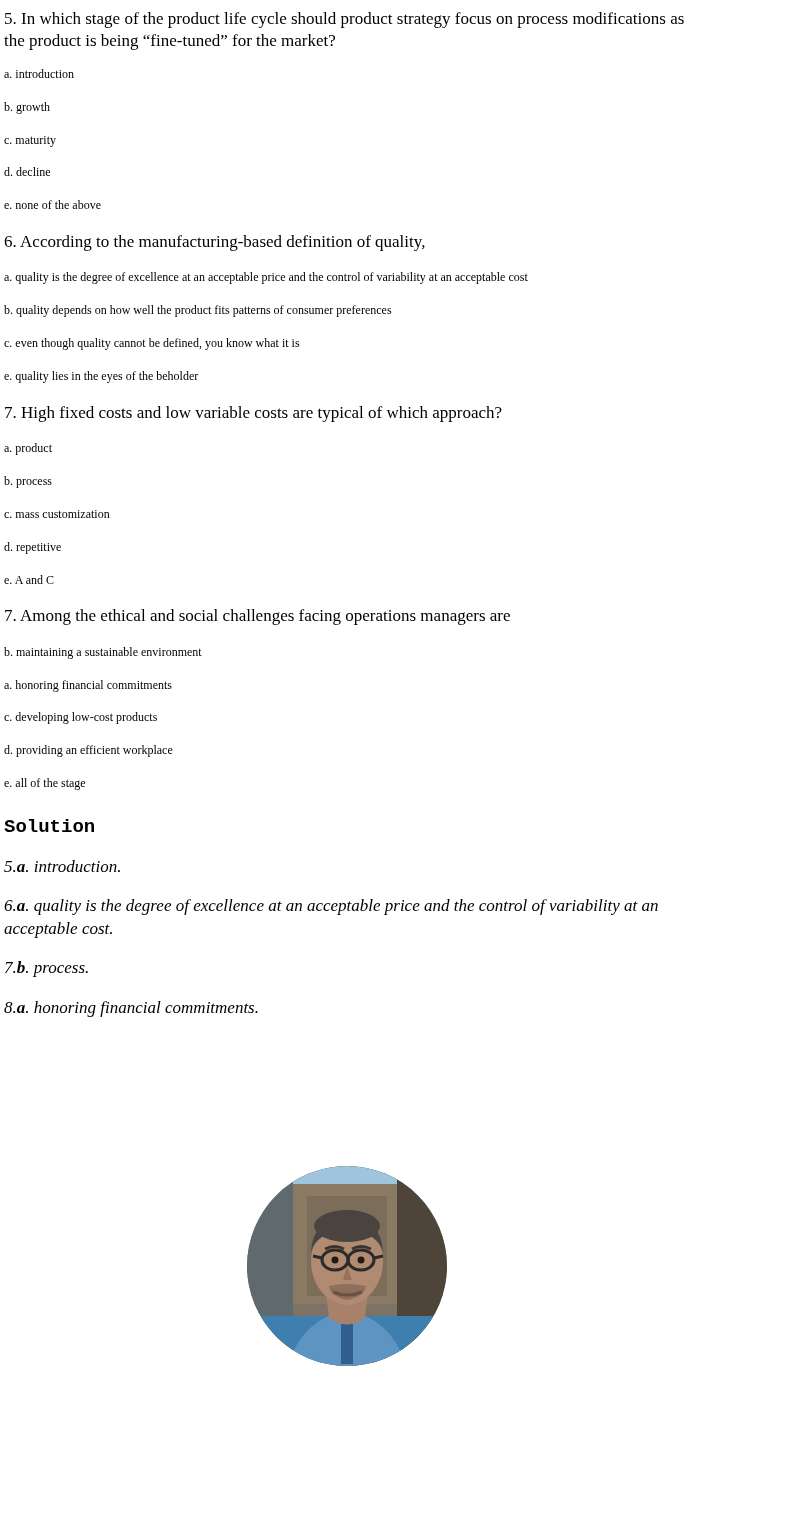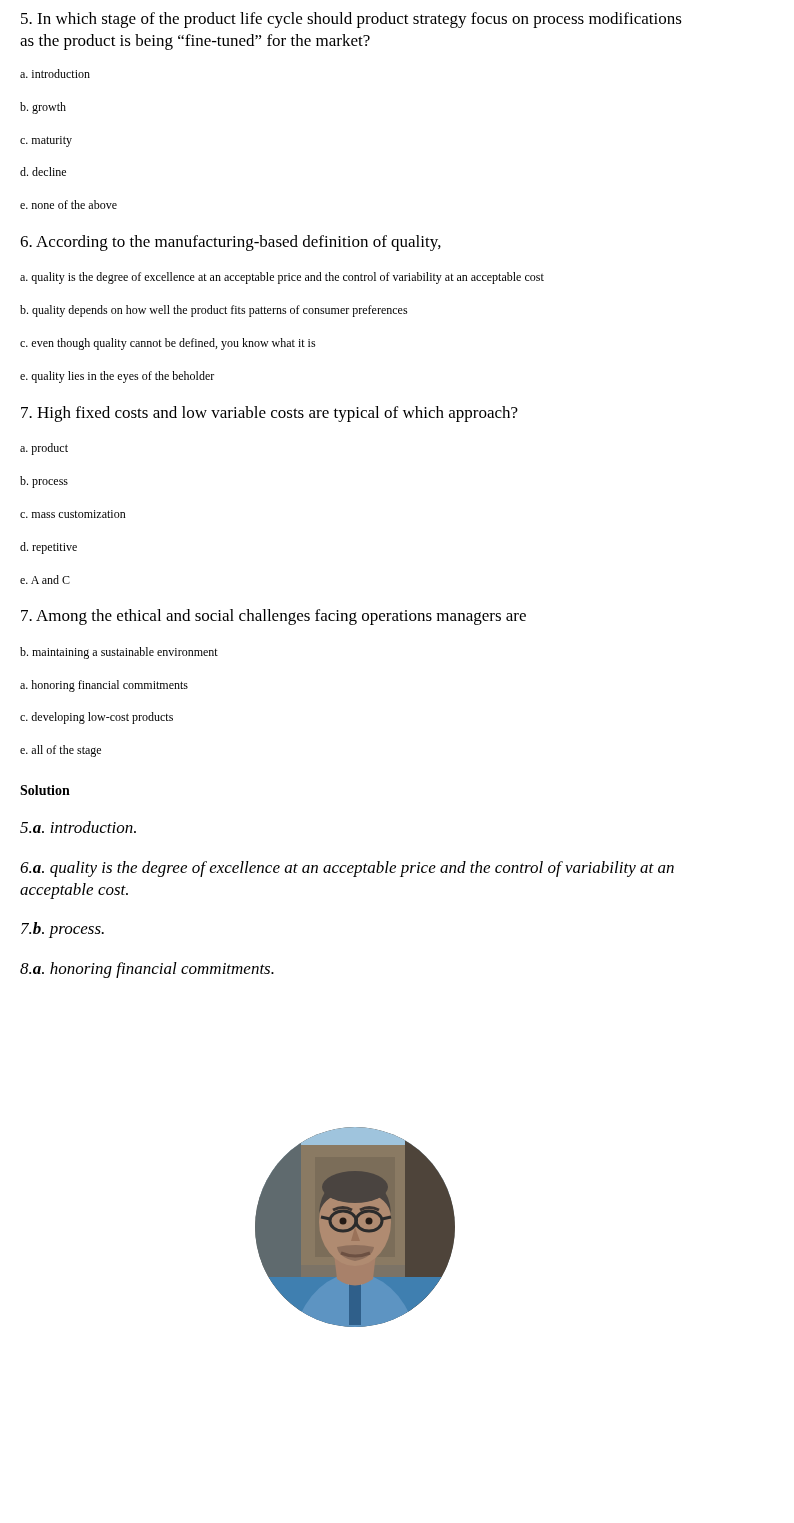--- a/index.html
+++ b/index.html
@@ -9,39 +9,39 @@
   }
   body {
     width: 794px;
     min-height: 1523px;
     font-family: "Liberation Serif", serif;
     color: #000000;
   }
   .page {
     width: 698px;
     box-sizing: border-box;
-    padding: 8px 8px 0 20px;
+    padding: 8px 8px 0 4px;
   }
   .q-stem {
     font-size: 17px;
     line-height: 1.32;
     margin: 0 0 14px 0;
   }
   .q-opt {
     font-size: 12px;
     line-height: 1.32;
     margin: 0 0 17px 0;
   }
   .q-stem.tight, .q-opt.tight {
     margin-bottom: 17px;
   }
   .solution-heading {
-    font-family: Liberation Serif, serif;
+    font-family: Liberation Mono, monospace;
     font-weight: bold;
-    font-size: 14px;
+    font-size: 19px;
     margin: 24px 0 18px 0;
   }
   .sol-line {
     font-size: 17px;
     line-height: 1.32;
     margin: 0 0 17px 0;
     font-style: italic;
   }
   .sol-line b {
     font-weight: bold;
@@ -88,20 +88,21 @@
   <p class="q-opt">a. product</p>
   <p class="q-opt">b. process</p>
   <p class="q-opt">c. mass customization</p>
   <p class="q-opt">d. repetitive</p>
   <p class="q-opt">e. A and C</p>
 
   <p class="q-stem tight">7. Among the ethical and social challenges facing operations managers are</p>
   <p class="q-opt">b. maintaining a sustainable environment</p>
   <p class="q-opt">a. honoring financial commitments</p>
   <p class="q-opt">c. developing low-cost products</p>
+  <p class="q-opt">d. providing an efficient workplace</p>
   <p class="q-opt">e. all of the stage</p>
 
   <h3 class="solution-heading">Solution</h3>
 
   <p class="sol-line"><span>5.</span><b>a</b><span>. introduction.</span></p>
   <p class="sol-line"><span>6.</span><b>a</b><span>. quality is the degree of excellence at an acceptable price and the control of variability at an acceptable cost.</span></p>
   <p class="sol-line"><span>7.</span><b>b</b><span>. process.</span></p>
   <p class="sol-line"><span>8.</span><b>a</b><span>. honoring financial commitments.</span></p>
 
   <div class="spacer"></div>

